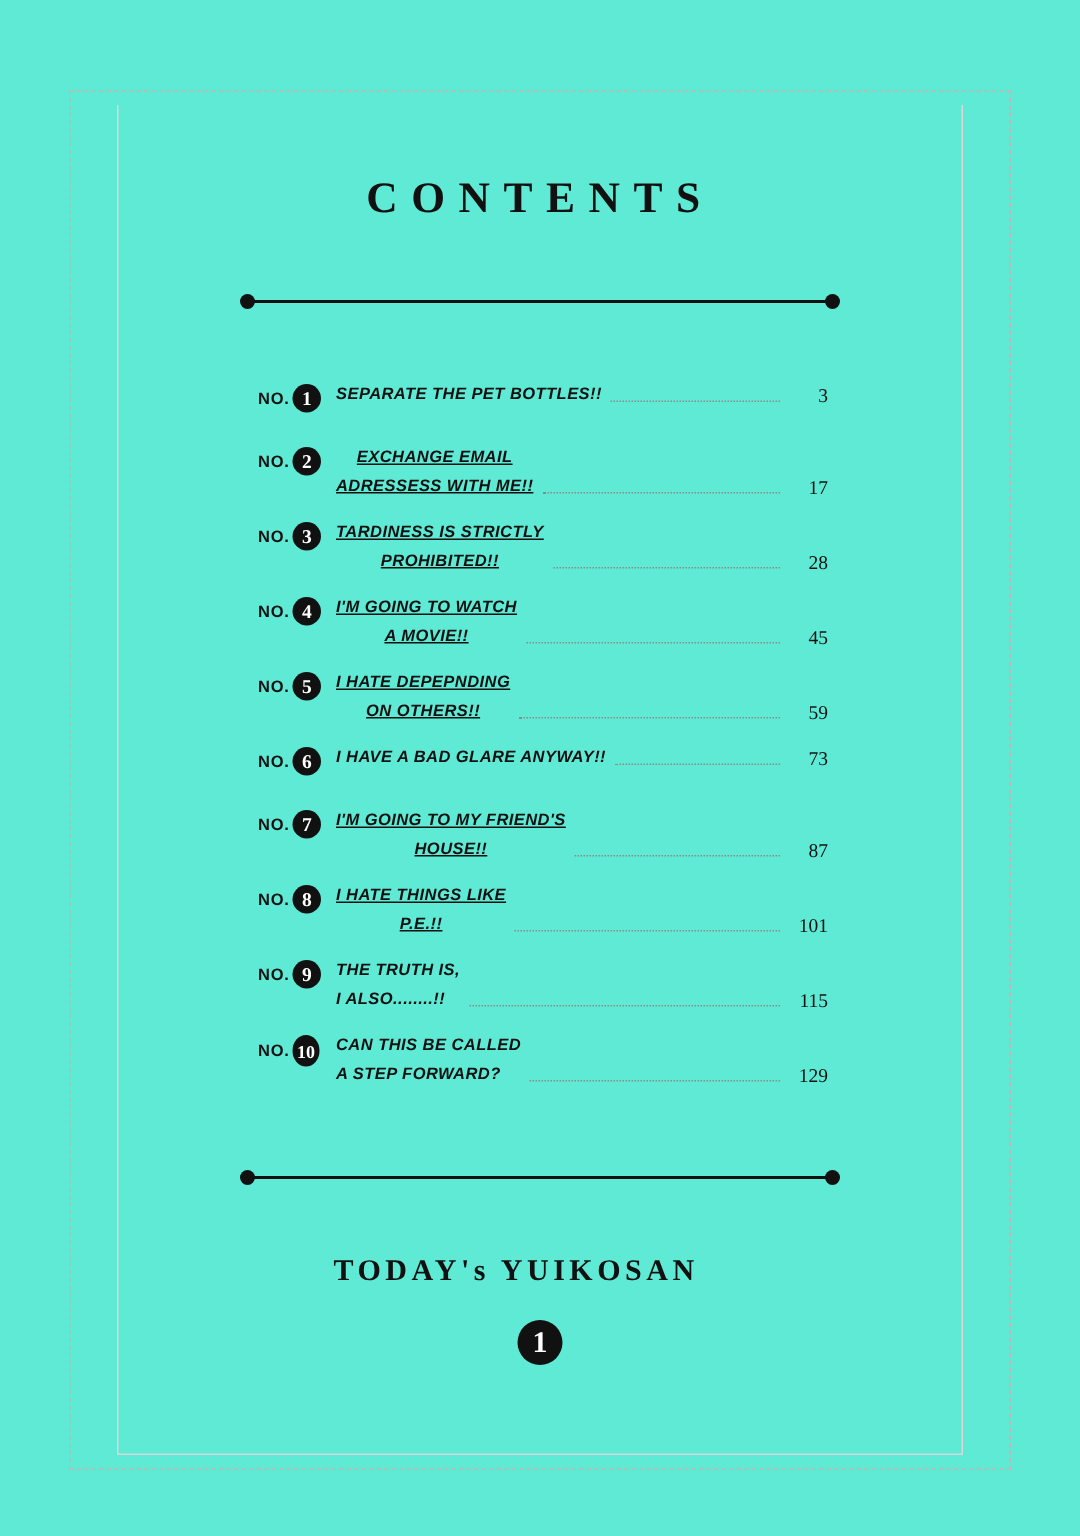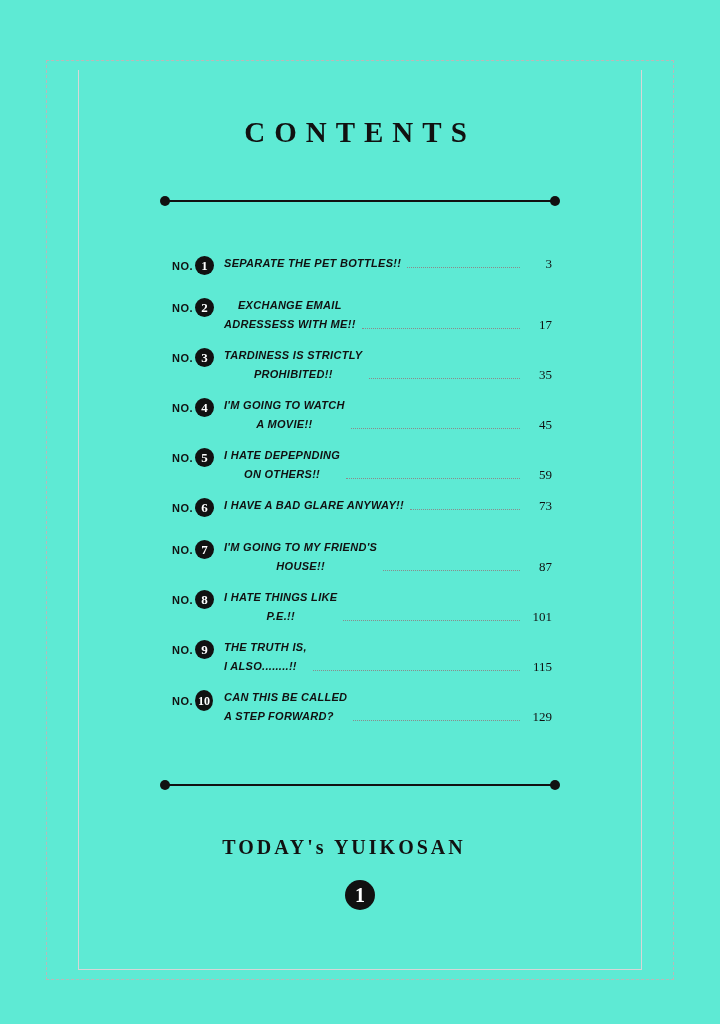--- a/index.html
+++ b/index.html
@@ -145,21 +145,21 @@
     font-family: "Liberation Sans", sans-serif;
     font-weight: bold;
     font-style: italic;
     font-size: 11px;
     line-height: 19px;
     letter-spacing: 0.3px;
     color: #111;
     white-space: pre-line;
     max-width: 230px;
   }
-  .entry-title.center { text-align: center; }
+  .entry-title.center { text-align: center; text-decoration: underline; }
   .entry-title.left { text-align: left; }
 
   .leader {
     flex: 1 1 auto;
     align-self: flex-end;
     margin: 0 6px 5px 6px;
     border-bottom: 1.5px dotted #8b8b8b;
     min-width: 18px;
     height: 1px;
   }
@@ -250,21 +250,21 @@
       </div>
       <div class="toc-row">
         <div class="no-block">
           <span class="no-label">NO.</span>
           <span class="no-badge">3</span>
         </div>
         <div class="entry">
           <span class="entry-title center">TARDINESS IS STRICTLY
 PROHIBITED!!</span>
           <span class="leader"></span>
-          <span class="page-num">35</span>
+          <span class="page-num">28</span>
         </div>
       </div>
       <div class="toc-row">
         <div class="no-block">
           <span class="no-label">NO.</span>
           <span class="no-badge">4</span>
         </div>
         <div class="entry">
           <span class="entry-title center">I'M GOING TO WATCH
 A MOVIE!!</span>

